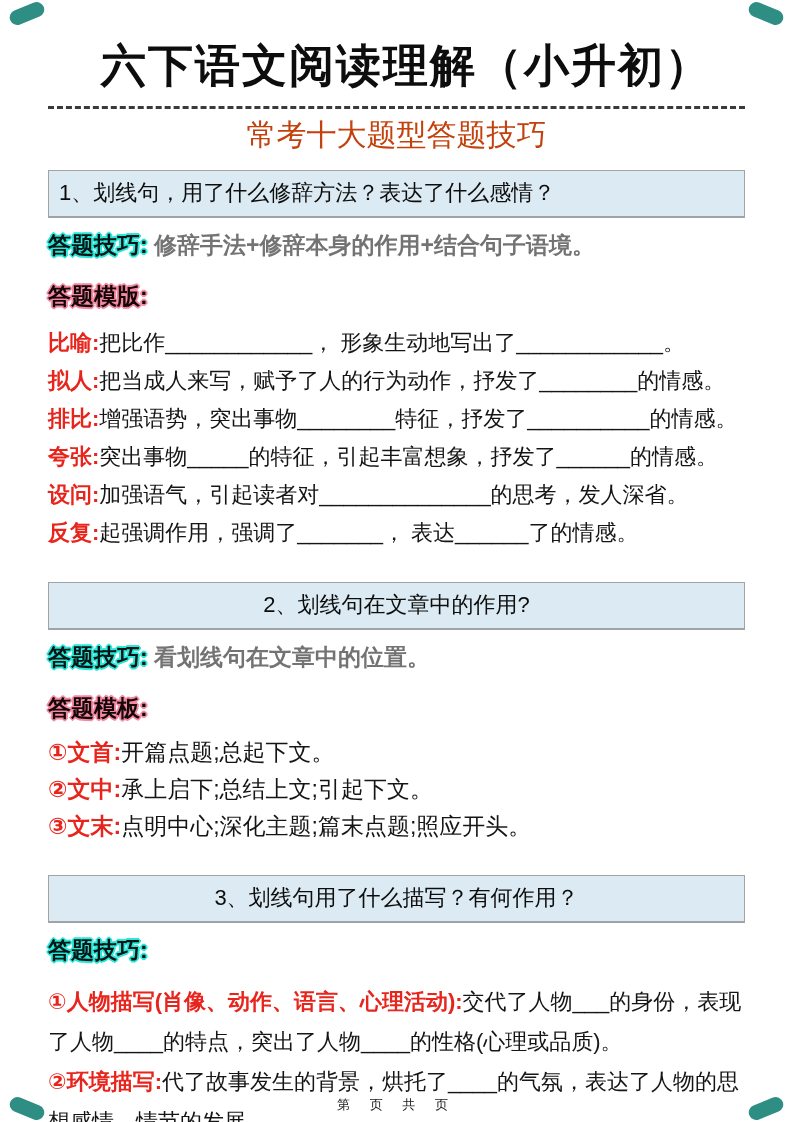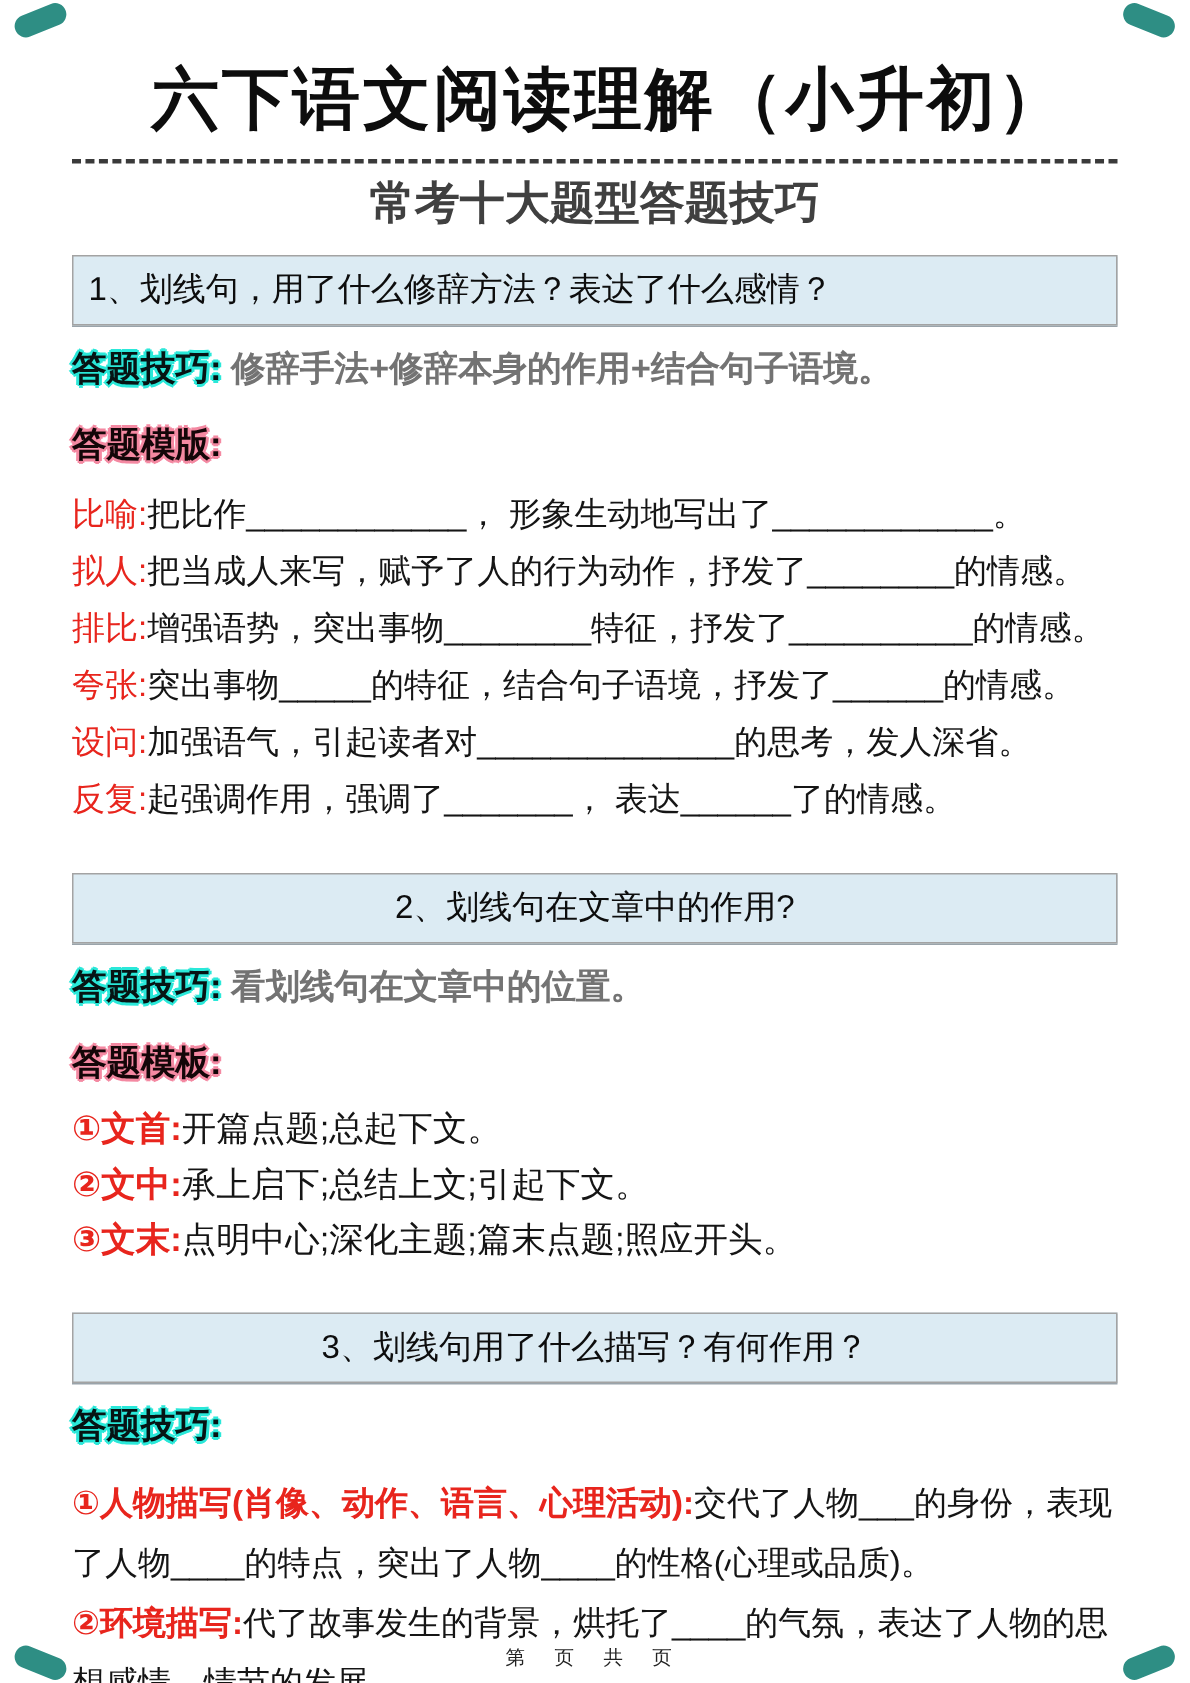--- a/index.html
+++ b/index.html
@@ -37,22 +37,22 @@
   }
   .dashline {
     margin: 10px 48px 0 48px;
     border-top: 3px dashed #3a3a3a;
     height: 0;
   }
   .subtitle {
     margin-top: 6px;
     text-align: center;
     font-size: 30px;
-    font-weight: 700;
-    color: #404040;
+    font-weight: 400;
+    color: #c2410c;
   }
   .content { padding: 0 48px; }
 
   .qbox {
     margin-top: 14px;
     background: #dcebf3;
     border: 1px solid #a3a3a3;
     box-shadow: 0 1px 0 #9aa4ab;
     padding: 7px 10px 8px 10px;
     font-size: 22px;
@@ -68,21 +68,21 @@
   .glow-pink {
     font-weight: 800;
     color: #140608;
     text-shadow: -2px 0 0 #f489a2, 2px 0 0 #f489a2, 0 -2px 0 #f489a2, 0 2px 0 #f489a2,
                  -1px -1px 0 #f489a2, 1px 1px 0 #f489a2, 1px -1px 0 #f489a2, -1px 1px 0 #f489a2;
   }
   .tech-red { color: #737373; font-weight: 600; }
   .tpl-label { margin-top: 20px; font-size: 23px; }
   .tpl-list { margin-top: 12px; }
   .tpl-line { font-size: 22px; line-height: 38px; color: #151515; }
-  .tpl-line .lbl { color: #e8251d; font-weight: 400; }
+  .tpl-line .lbl { color: #e8251d; font-weight: 700; }
   .pos-list { margin-top: 10px; }
   .pos-line { font-size: 23px; line-height: 37px; color: #151515; }
   .pos-line .lbl { color: #e8251d; font-weight: 700; }
   .desc-list { margin-top: 16px; }
   .desc-line { font-size: 22px; line-height: 40px; color: #151515; }
   .desc-line .lbl { color: #e8251d; font-weight: 700; }
   .gap-lg { margin-top: 30px; text-align: center; }
   .footer {
     position: absolute;
     bottom: 8px; left: 0; right: 0;
@@ -120,21 +120,21 @@
       <p class="tpl-line">
         <span class="lbl">比喻:</span><span>把比作____________， 形象生动地写出了____________。</span>
       </p>
       <p class="tpl-line">
         <span class="lbl">拟人:</span><span>把当成人来写，赋予了人的行为动作，抒发了________的情感。</span>
       </p>
       <p class="tpl-line">
         <span class="lbl">排比:</span><span>增强语势，突出事物________特征，抒发了__________的情感。</span>
       </p>
       <p class="tpl-line">
-        <span class="lbl">夸张:</span><span>突出事物_____的特征，结合句子语境，抒发了______的情感。</span>
+        <span class="lbl">夸张:</span><span>突出事物_____的特征，引起丰富想象，抒发了______的情感。</span>
       </p>
       <p class="tpl-line">
         <span class="lbl">设问:</span><span>加强语气，引起读者对______________的思考，发人深省。</span>
       </p>
       <p class="tpl-line">
         <span class="lbl">反复:</span><span>起强调作用，强调了_______， 表达______了的情感。</span>
       </p>
     </div>
 
     <div class="qbox gap-lg">2、划线句在文章中的作用?</div>

